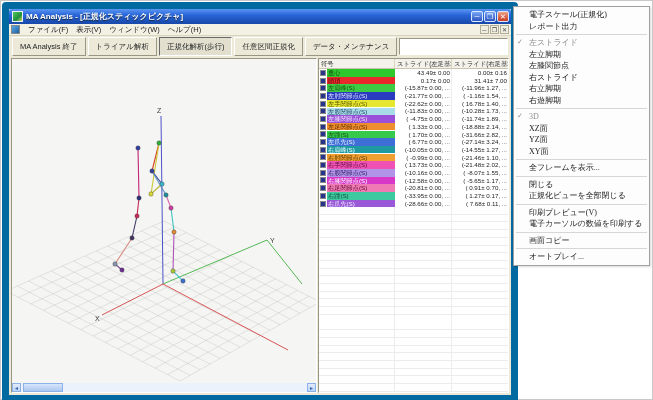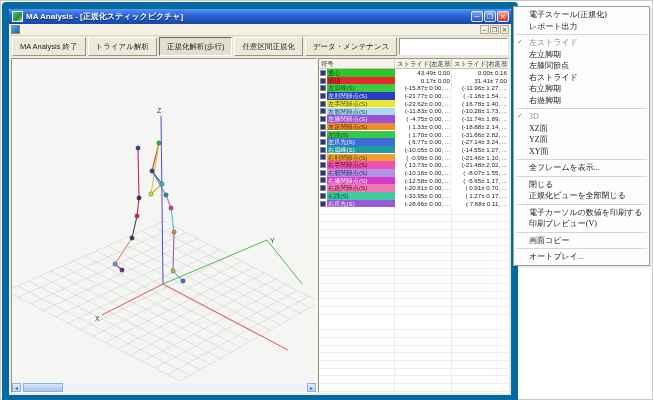--- a/index.html
+++ b/index.html
@@ -94,20 +94,26 @@
       <span class="title-text">MA Analysis - [正規化スティックピクチャ]</span>
       <span class="tb-buttons">
         <span class="tbtn">─</span>
         <span class="tbtn">❐</span>
         <span class="tbtn close">✕</span>
       </span>
     </div>
 
     <div class="menubar">
       <span class="mdi-doc-icon"></span>
+      <span id="menubar-items" style="display:flex;">
+          <span class="menubar-item">ファイル(F)</span>
+          <span class="menubar-item">表示(V)</span>
+          <span class="menubar-item">ウィンドウ(W)</span>
+          <span class="menubar-item">ヘルプ(H)</span>
+        </span>
       <span class="mdi-ctrls">
         <span class="mdi-btn">─</span>
         <span class="mdi-btn">❐</span>
         <span class="mdi-btn">✕</span>
       </span>
     </div>
 
     <div class="toolbar">
       <span id="toolbar-buttons" style="display:flex;gap:2px;align-items:center;">
           <span class="tool-btn">MA Analysis 終了</span>
@@ -402,21 +408,21 @@
       <div class="menu-item disabled"><span class="check">✓</span><span>3D</span></div>
       <div class="menu-item"><span>XZ面</span></div>
       <div class="menu-item"><span>YZ面</span></div>
       <div class="menu-item"><span>XY面</span></div>
       <div class="menu-sep"></div>
       <div class="menu-item"><span>全フレームを表示...</span></div>
       <div class="menu-sep"></div>
       <div class="menu-item"><span>閉じる</span></div>
       <div class="menu-item"><span>正規化ビューを全部閉じる</span></div>
       <div class="menu-sep"></div>
+      <div class="menu-item"><span>印刷プレビュー(V)</span></div>
       <div class="menu-item"><span>電子カーソルの数値を印刷する</span></div>
-      <div class="menu-item"><span>印刷プレビュー(V)</span></div>
       <div class="menu-sep"></div>
       <div class="menu-item"><span>画面コピー</span></div>
       <div class="menu-sep"></div>
       <div class="menu-item"><span>オートプレイ...</span></div>
     </div>
 
 </div>
 
 </body></html>

